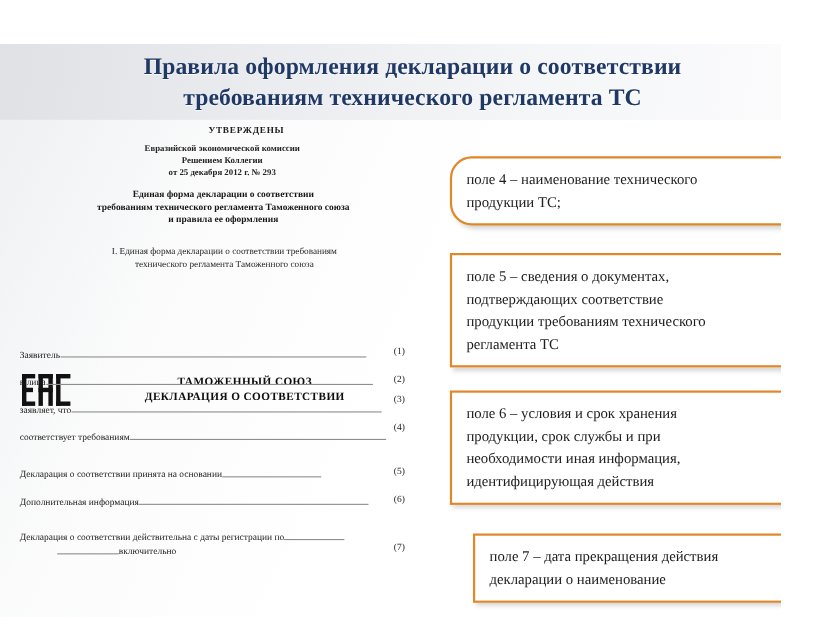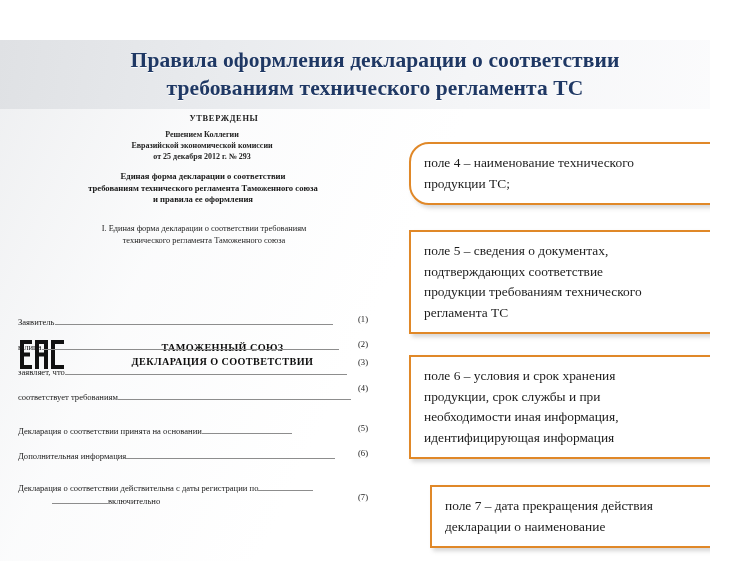--- a/index.html
+++ b/index.html
@@ -174,22 +174,22 @@
     <span class="tl">требованиям технического регламента ТС</span>
   </div>
 
   <div id="sheet"></div>
   <div id="sheet-fade"></div>
 
   <div id="doc">
 
     <div class="doc-approve t1">УТВЕРЖДЕНЫ</div>
     <div class="doc-approve-sub">
+      <span>Евразийской экономической комиссии</span>
       <span>Решением Коллегии</span>
-      <span>Евразийской экономической комиссии</span>
       <span>от 25 декабря 2012 г. № 293</span>
     </div>
 
     <div id="doc-formtitle">
       <span>Единая форма декларации о соответствии</span>
       <span>требованиям технического регламента Таможенного союза</span>
       <span>и правила ее оформления</span>
     </div>
 
     <div id="doc-section1">
@@ -284,21 +284,21 @@
     <span>поле 5 – сведения о документах,</span>
     <span>подтверждающих соответствие</span>
     <span>продукции требованиям технического</span>
     <span>регламента ТС</span>
   </div>
 
   <div class="callout" id="callout-3">
     <span>поле 6 – условия и срок хранения</span>
     <span>продукции, срок службы и при</span>
     <span>необходимости иная информация,</span>
-    <span>идентифицирующая информация</span>
+    <span>идентифицирующая действия</span>
   </div>
 
   <div class="callout" id="callout-4">
     <span>поле 7 – дата прекращения действия</span>
     <span>декларации о наименование</span>
   </div>
 
   <div id="deco-dot"></div>
 
 </div>

